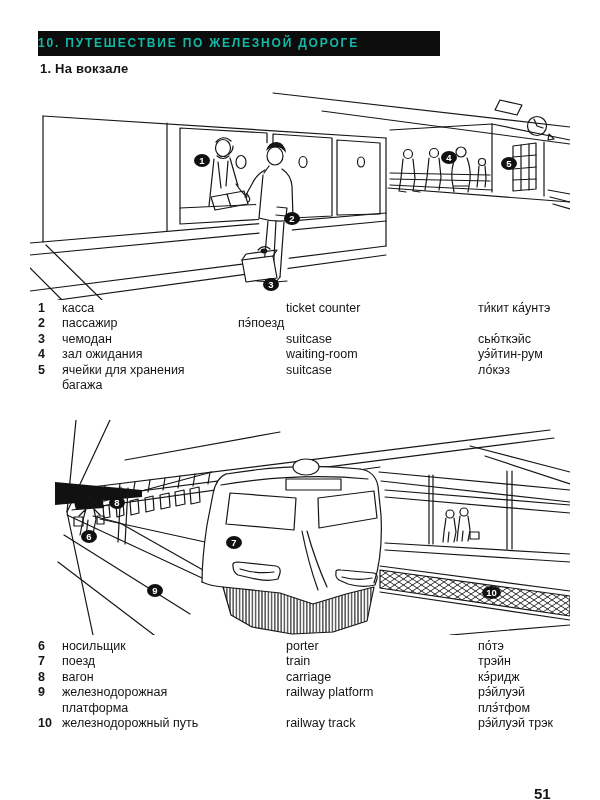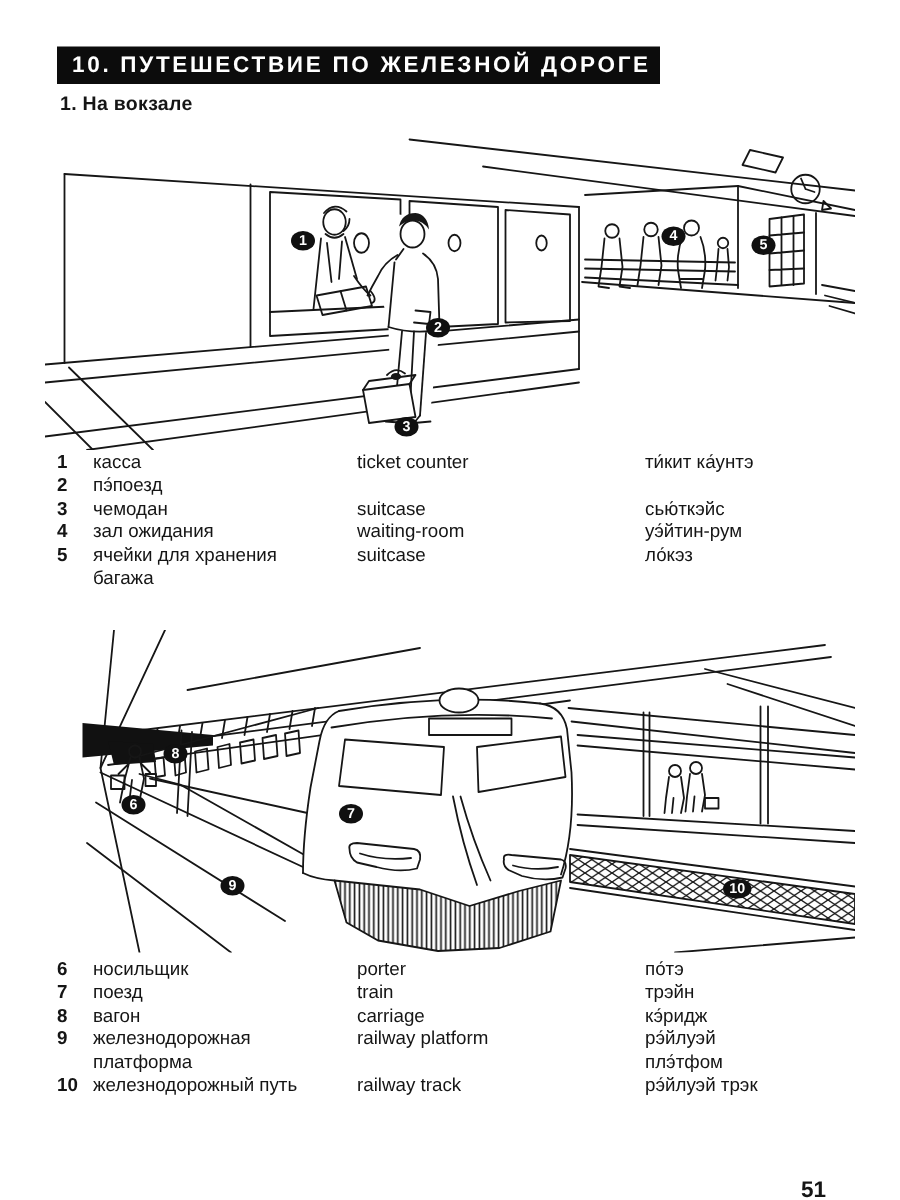--- a/index.html
+++ b/index.html
@@ -1,31 +1,31 @@
 <!DOCTYPE html>
 <html><head>
 <meta charset="utf-8">
 <style>
   html,body{margin:0;padding:0;background:#e8e8e8;}
   .page{position:relative;width:600px;height:800px;background:#ffffff;
         font-family:"Liberation Sans","DejaVu Sans",sans-serif;color:#151515;overflow:hidden;}
   .header-bar{position:absolute;left:38px;top:31px;width:402px;height:25px;background:#0c0c0c;
-        color:#ffffff;font-weight:bold;font-size:15px;line-height:25px;padding-left:10px;
+        color:#14b8a6;font-weight:bold;font-size:12px;line-height:25px;
         letter-spacing:1.8px;box-sizing:border-box;white-space:nowrap;}
   .section-title{position:absolute;left:40px;top:61px;font-size:13px;font-weight:bold;letter-spacing:.2px;}
   .illo{position:absolute;left:30px;width:540px;}
   .illo svg{display:block;}
   .badge{position:absolute;width:16px;height:13px;background:#101010;color:#fff;border-radius:50%;
         font-size:9.5px;font-weight:bold;display:flex;align-items:center;justify-content:center;line-height:1;}
   .badge.wide{width:19px;}
   .vocab{position:absolute;left:38px;width:528px;font-size:12.5px;line-height:15.4px;}
   .vrow{display:flex;align-items:flex-start;}
   .vnum{width:24px;flex:none;font-weight:bold;}
   .vru{width:176px;flex:none;white-space:pre-line;}
-  .ven{width:192px;flex:none;}
+  .ven{width:192px;flex:none;margin-left:48px;}
   .vtr{flex:1;white-space:pre-line;}
   .pagenum{position:absolute;left:534px;top:746px;font-size:15px;font-weight:bold;margin-top:39px;}
 </style>
 </head>
 <body>
 
 <div class="page">
 
   <div class="header-bar">10.  ПУТЕШЕСТВИЕ ПО ЖЕЛЕЗНОЙ ДОРОГЕ</div>
   <div class="section-title">1. На вокзале</div>
@@ -145,20 +145,21 @@
 
   <div class="vocab" style="top:301px;">
     <div class="vrow">
       <span class="vnum">1</span>
       <span class="vru">касса</span>
       <span class="ven">ticket counter</span>
       <span class="vtr">ти́кит ка́унтэ</span>
     </div>
     <div class="vrow">
       <span class="vnum">2</span>
+      <span class="vru">пассажир</span>
       <span class="vtr">пэ́поезд</span>
     </div>
     <div class="vrow">
       <span class="vnum">3</span>
       <span class="vru">чемодан</span>
       <span class="ven">suitcase</span>
       <span class="vtr">сью́ткэйс</span>
     </div>
     <div class="vrow">
       <span class="vnum">4</span>

